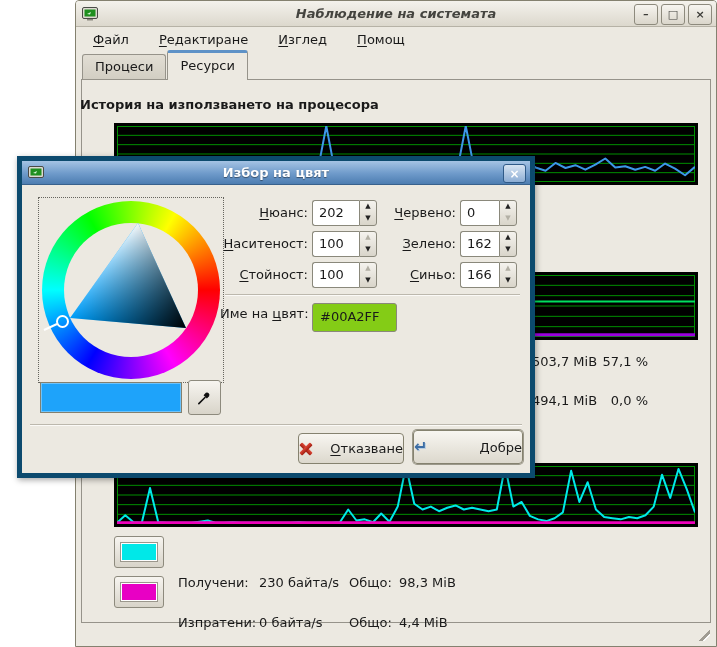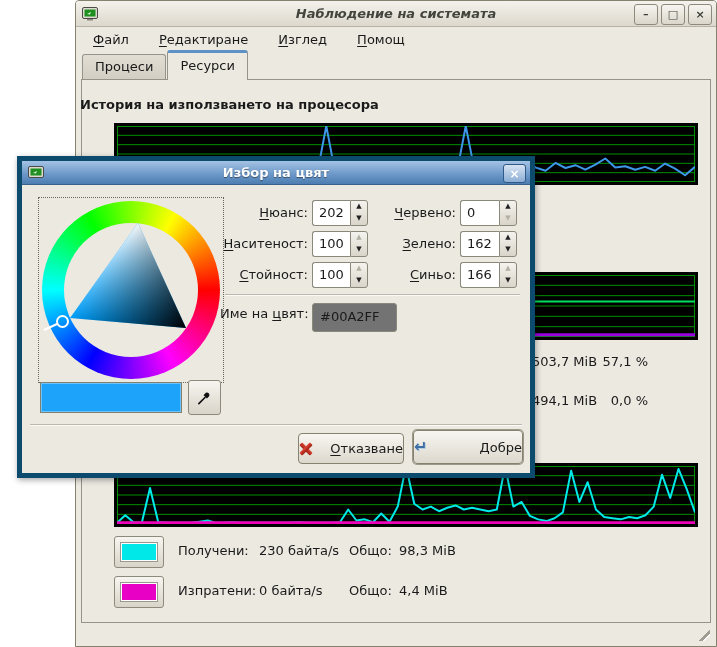--- a/index.html
+++ b/index.html
@@ -28,21 +28,21 @@
   .frame{position:absolute;left:5px;top:78px;width:628px;height:542px;border:1px solid #96938a;background:#ece9e1;}
   .section-title{position:absolute;left:4px;top:96px;font-weight:bold;}
   .chart{position:absolute;background:#000;padding:3px;}
   .chart svg{display:block;width:100%;height:100%;}
   #chart-cpu{left:38px;top:122px;width:578px;height:56px;}
   #chart-mem{left:38px;top:271px;width:578px;height:62px;}
   #chart-net{left:38px;top:462px;width:578px;height:58px;}
   .memrow{position:absolute;white-space:nowrap;}
   .mem-amount{position:absolute;left:456px;width:95px;}
   .mem-pct{position:absolute;left:492px;width:80px;text-align:right;}
-  .legrow-text{position:absolute;white-space:nowrap;}
+  .legrow-text{position:absolute;white-space:nowrap;margin-top:32px;}
   .swatch-btn{position:absolute;left:38px;width:48px;height:30px;background:linear-gradient(#f7f5f0,#d8d4c9);
        border:1px solid #8d8a7d;border-radius:3px;display:flex;align-items:center;justify-content:center;}
   .swatch-inner{width:36px;height:18px;border:1px solid #9b978c;box-shadow:inset 0 0 0 1px #fff;}
   .statusbar{position:absolute;left:0;right:0;bottom:0;height:23px;}
   .grip{position:absolute;right:6px;bottom:5px;width:13px;height:13px;
        background:
          linear-gradient(135deg,transparent 0 55%, #98948a 55% 70%, #fff 70% 80%, transparent 80%);
        clip-path:polygon(100% 0,100% 100%,0 100%);opacity:.9;}
   
   .dlg{position:absolute;left:17px;top:142px;width:508px;height:312px;background:#ece9e1;
@@ -64,32 +64,32 @@
   .preview{position:absolute;left:18px;top:221px;width:140px;height:29px;border:1px solid #82806f;
        box-shadow:inset 0 0 0 1px rgba(255,255,255,.35);}
   .eyedrop-btn{position:absolute;left:166px;top:219px;width:31px;height:33px;
        background:linear-gradient(#f7f5f0,#d8d4c9);border:1px solid #8d8a7d;border-radius:3px;
        display:flex;align-items:center;justify-content:center;}
   .fld-label{position:absolute;text-align:right;line-height:26px;white-space:nowrap;}
   .c1{left:198px;width:88px;}
   .c2{left:350px;width:84px;}
   .r1{top:39px;} .r2{top:70px;} .r3{top:101px;}
   .spin{position:absolute;height:26px;display:flex;}
-  .spin.c1e{left:290px;width:56px;} .spin.c2e{left:438px;width:57px;}
+  .spin.c1e{left:290px;width:65px;} .spin.c2e{left:438px;width:57px;}
   .spin .val{flex:1;background:#fff;border:1px solid #8a887b;border-right:none;border-radius:3px 0 0 3px;
        padding-left:6px;line-height:24px;}
   .spin .btns{width:16px;display:flex;flex-direction:column;border:1px solid #8a887b;border-radius:0 3px 3px 0;
        background:linear-gradient(#f5f3ee,#d9d5ca);}
   .spin .b{flex:1;font-size:7px;line-height:11px;text-align:center;color:#222;}
   .spin .b.disabled{color:#b3b0a5;}
   .hsep{position:absolute;height:0;border-top:1px solid #bcb8ad;border-bottom:1px solid #fbfaf7;}
   #sep-fields{left:203px;top:133px;width:295px;}
   #sep-actions{left:8px;top:263px;width:492px;}
   .name-label{position:absolute;left:198px;top:145px;width:88px;text-align:left;white-space:nowrap;}
-  .name-field{position:absolute;left:290px;top:142px;width:76px;height:27px;background:#737373;
+  .name-field{position:absolute;left:290px;top:142px;width:76px;height:27px;background:#84cc16;
        border:1px solid #8a887b;border-radius:3px;line-height:25px;padding-left:7px;}
   .btn{position:absolute;background:linear-gradient(#f8f6f1,#dcd8cd);border:1px solid #85826f;
        border-radius:4px;display:flex;align-items:center;justify-content:space-between;gap:6px;}
   #btn-cancel{left:276px;top:272px;width:104px;height:29px;}
   #btn-ok{left:391px;top:269px;width:108px;height:32px;box-shadow:0 0 0 1px #9b988a;}
   .x-icon{position:relative;width:13px;height:13px;}
   .x-icon::before,.x-icon::after{content:"";position:absolute;left:50%;top:50%;width:15px;height:4px;
        background:linear-gradient(#e04a3a,#a01d10);border-radius:1px;}
   .x-icon::before{transform:translate(-50%,-50%) rotate(45deg);}
   .x-icon::after{transform:translate(-50%,-50%) rotate(-45deg);}

